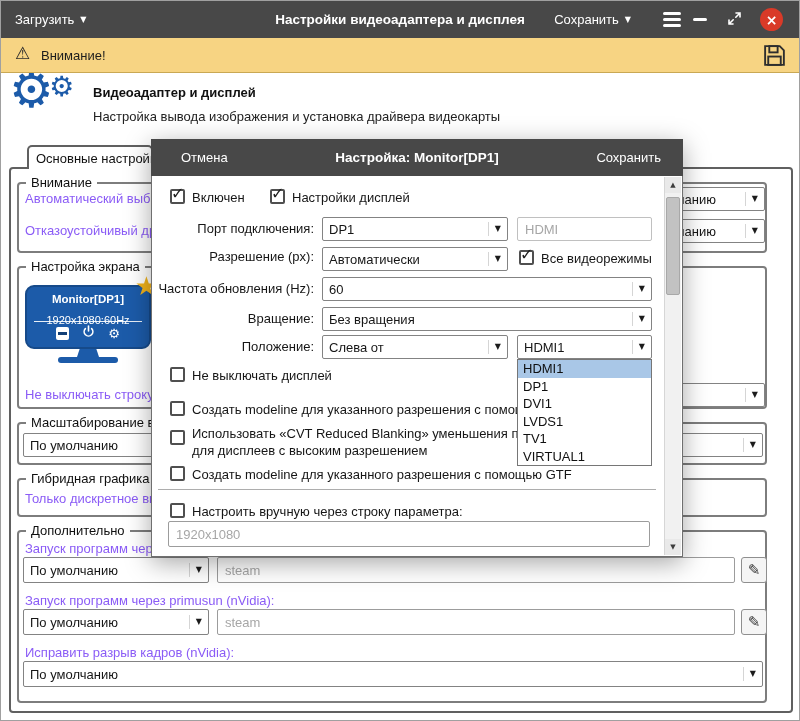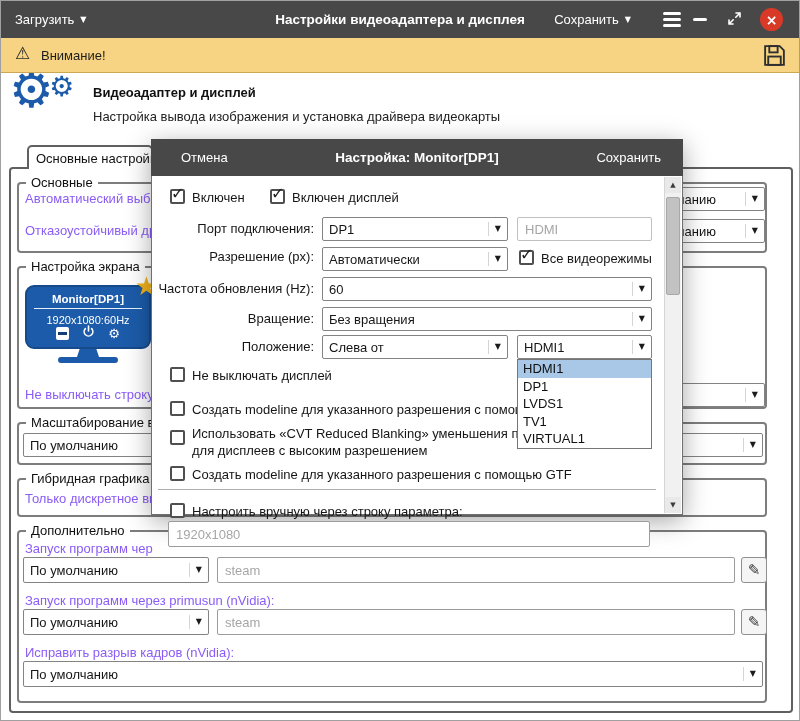--- a/index.html
+++ b/index.html
@@ -39,31 +39,31 @@
 .tinput::placeholder{color:#a6a6a6;opacity:1;}
 .tinput.disabled{border-color:#c0c0c0;}
 .editbtn{position:absolute;width:26px;height:26px;background:#f5f5f5;border:1px solid #8f8f8f;border-radius:3px;display:flex;align-items:center;justify-content:center;z-index:2;}
 .editbtn .icon{font-size:15px;color:#3a3a3a;}
 .cb{position:absolute;width:15px;height:15px;background:#fff;border:2px solid #4f4f4f;border-radius:2px;z-index:2;}
 .cb .tick{display:none;position:absolute;left:-1px;top:-5px;font-size:16px;font-weight:bold;color:#1c1c1c;}
 .cb.checked .tick{display:block;}
 
 .monitor{position:absolute;left:24px;top:278px;width:126px;height:90px;z-index:2;}
 .mon-body{position:absolute;left:0;top:6px;width:126px;height:64px;background:var(--accent-blue,#1c5ba9);border:2px solid #164a8a;border-radius:9px;}
-.mon-name{position:absolute;left:7px;right:7px;top:6px;text-align:center;color:#fff;font-size:11.5px;font-weight:bold;padding-bottom:3px;border-bottom:1px solid rgba(255,255,255,.9);white-space:nowrap;}
+.mon-name{position:absolute;left:7px;right:7px;top:6px;text-align:center;color:#fff;font-size:11.5px;font-weight:bold;padding-bottom:16px;border-bottom:1px solid rgba(255,255,255,.9);white-space:nowrap;}
 .mon-mode{position:absolute;left:0;right:0;top:27px;text-align:center;color:#fff;font-size:11px;white-space:nowrap;}
 .mon-icons{position:absolute;left:0;right:0;bottom:5px;display:flex;justify-content:center;align-items:center;gap:13px;}
 .mi-minus{width:13px;height:13px;background:#fff;border-radius:2px;position:relative;}
 .mi-minus i{position:absolute;left:2px;top:5px;width:9px;height:3px;background:#123f77;}
 .mon-gear{font-size:13px;color:#fff;}
 .mon-stand{position:absolute;left:52px;top:70px;width:22px;height:8px;background:var(--accent-blue,#1c5ba9);clip-path:polygon(12% 0,88% 0,100% 100%,0 100%);}
 .mon-base{position:absolute;left:33px;top:78px;width:60px;height:6px;background:var(--accent-blue,#1c5ba9);border-radius:3px;}
 .mon-star{position:absolute;right:-7px;top:-6px;font-size:26px;color:var(--star-gold,#f2b41d);z-index:3;}
 
-.modal{position:absolute;left:150px;top:138px;width:532px;height:376px;z-index:10;box-shadow:0 6px 24px rgba(0,0,0,.35);}
+.modal{position:absolute;left:150px;top:138px;width:532px;height:418px;z-index:10;box-shadow:0 6px 24px rgba(0,0,0,.35);}
 .modal-tb{position:absolute;left:0;top:0;width:100%;height:37px;background:var(--titlebar-bg,#484848);}
 .modal-tb .btn{position:absolute;top:0;height:37px;display:flex;align-items:center;color:#fff;font-size:13px;}
 .modal-title{position:absolute;left:90px;right:90px;top:0;height:37px;display:flex;align-items:center;justify-content:center;color:#fff;font-size:13.5px;font-weight:bold;white-space:nowrap;}
 .modal-body{position:absolute;left:0;top:37px;width:100%;bottom:0;background:#fff;border:1px solid #6f6f6f;border-top:none;}
 .mlabel{position:absolute;width:160px;text-align:right;font-size:13px;color:#161616;white-space:nowrap;}
 .mb-label{position:absolute;font-size:13px;color:#161616;white-space:nowrap;}
 .dd-list{position:absolute;left:365px;top:183px;width:135px;background:#fff;border:1px solid #767676;z-index:6;}
 .dd-item{height:17.5px;line-height:17.5px;padding-left:5px;font-size:13px;color:#101010;white-space:nowrap;}
 .dd-item.selected{background:var(--selection-blue,#a9c7e7);}
 .divider{position:absolute;left:6px;top:313px;width:498px;height:1px;background:#adadad;}
@@ -126,21 +126,21 @@
     <span class="gear-big icon">⚙</span>
     <span class="gear-small icon">⚙</span>
     <div class="h-title">Видеоадаптер и дисплей</div>
     <div class="h-sub">Настройка вывода изображения и установка драйвера видеокарты</div>
   </div>
 
   <div class="panel"></div>
   <div class="tab">Основные настройк</div>
 
   <fieldset class="group" style="left:16px;top:174px;width:750px;height:78px;">
-    <legend>Основные</legend>
+    <legend>Внимание</legend>
   </fieldset>
   <div class="flabel" style="left:24px;top:190px;">Автоматический выб</div>
   <div class="dd" style="left:620px;top:186px;width:144px;height:24px;">
     <span class="dd-val">По умолчанию</span>
     <span class="dd-arrow icon">▼</span>
   </div>
   <div class="flabel" style="left:24px;top:222px;">Отказоустойчивый др</div>
   <div class="dd" style="left:620px;top:218px;width:144px;height:24px;">
     <span class="dd-val">По умолчанию</span>
     <span class="dd-arrow icon">▼</span>
@@ -224,21 +224,21 @@
     </div>
     <div class="modal-body">
 
       <span class="cb checked" style="left:18px;top:13px;">
           <span class="tick icon">✓</span>
         </span>
       <span class="mb-label" style="left:40px;top:14px;">Включен</span>
       <span class="cb checked" style="left:118px;top:13px;">
           <span class="tick icon">✓</span>
         </span>
-      <span class="mb-label" style="left:140px;top:14px;">Включен дисплей</span>
+      <span class="mb-label" style="left:140px;top:14px;">Настройки дисплей</span>
 
       <div class="mlabel" style="left:2px;top:45px;">Порт подключения:</div>
       <div class="dd" style="left:170px;top:41px;width:186px;height:24px;">
         <span class="dd-val">DP1</span>
         <span class="dd-arrow icon">▼</span>
       </div>
       <input class="tinput disabled" style="left: 365px; top: 41px; width: 135px; height: 24px;" placeholder="HDMI">
 
       <div class="mlabel" style="left:2px;top:73px;">Разрешение (px):</div>
       <div class="dd" style="left:170px;top:71px;width:186px;height:24px;">
@@ -267,20 +267,21 @@
         <span class="dd-val">Слева от</span>
         <span class="dd-arrow icon">▼</span>
       </div>
       <div class="dd" style="left:365px;top:159px;width:135px;height:24px;">
         <span class="dd-val">HDMI1</span>
         <span class="dd-arrow icon">▼</span>
       </div>
       <div class="dd-list">
           <div class="dd-item selected">HDMI1</div>
           <div class="dd-item">DP1</div>
+          <div class="dd-item">DVI1</div>
           <div class="dd-item">LVDS1</div>
           <div class="dd-item">TV1</div>
           <div class="dd-item">VIRTUAL1</div>
         </div>
 
       <span class="cb" style="left:18px;top:191px;"></span>
       <span class="mb-label" style="left:40px;top:192px;">Не выключать дисплей</span>
 
       <span class="cb" style="left:18px;top:225px;"></span>
       <span class="mb-label" style="left:40px;top:226px;">Создать modeline для указанного разрешения с помощь</span>

